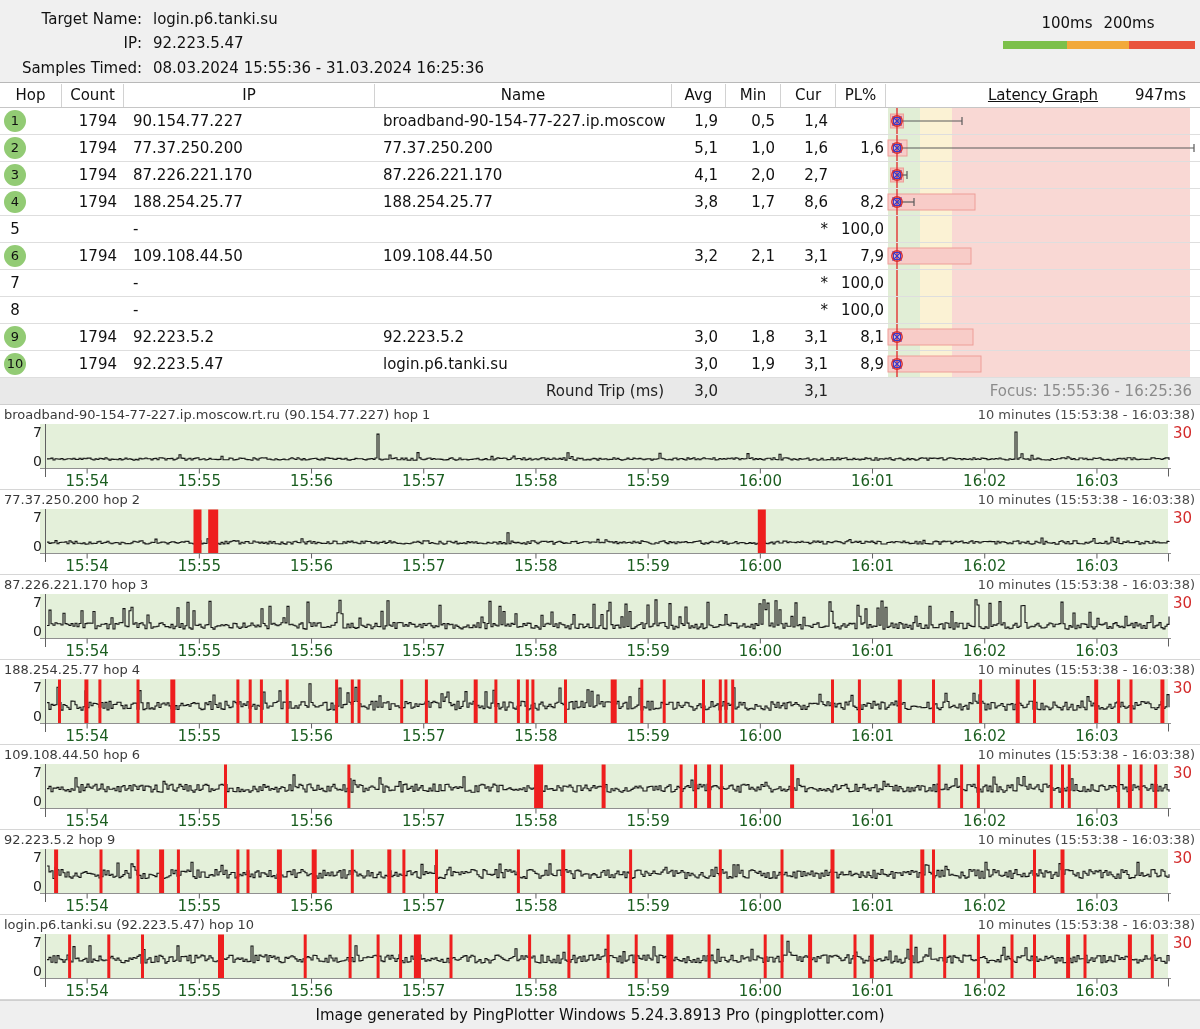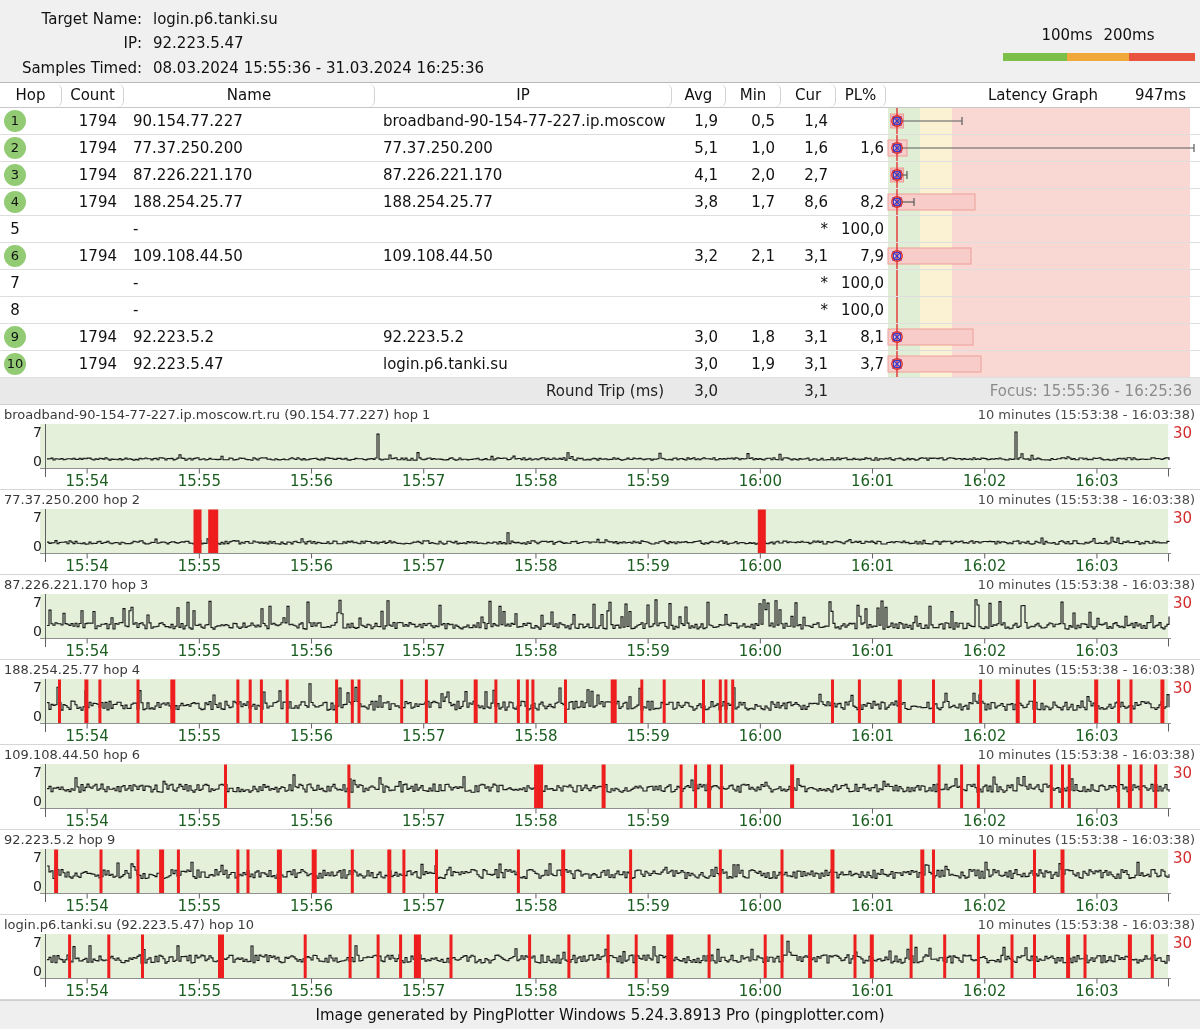--- a/index.html
+++ b/index.html
@@ -5,33 +5,33 @@
   html,body{margin:0;padding:0;}
   body{font-family:"DejaVu Sans","Liberation Sans",sans-serif;background:#f0f0f0;}
   .app{position:relative;width:1200px;height:1029px;background:#f0f0f0;overflow:hidden;}
 
   
   .info{position:relative;height:82px;padding-top:7px;box-sizing:border-box;font-size:15px;color:#111;}
   .irow{display:flex;line-height:24px;padding-left:12px;}
   .irow.samples{margin-top:1px;}
   .ilabel{width:130px;text-align:right;padding-right:11px;white-space:nowrap;}
   .ivalue{white-space:nowrap;}
-  .legend{position:absolute;top:14px;left:1003px;width:192px;margin-top:12px;}
+  .legend{position:absolute;top:14px;left:1003px;width:192px;}
   .legend-labels{position:relative;height:24px;font-size:15px;color:#111;}
   .legend-labels span{position:absolute;transform:translateX(-50%);}
   .l100{left:64px;} .l200{left:126px;}
   .legend-bar{display:flex;height:8px;margin-top:3px;}
   .legend-bar div{height:8px;}
   .lg-g{width:64px;} .lg-o{width:62px;} .lg-r{width:66px;}
 
   
   .grid{display:grid;grid-template-columns:62px 62px 251px 297px 54px 55px 55px 50px 314px;}
   .thead{height:24px;background:#fff;border-top:1px solid #b8b8b8;border-bottom:1px solid #c6c6c6;font-size:15px;color:#111;align-items:center;}
-  .th{text-align:center;line-height:23px;border-right:1px solid #d2d2d2;height:23px;box-sizing:border-box;white-space:nowrap;border-radius:6px;}
-  .th.last{border-right:none;position:relative;}
+  .th{text-align:center;line-height:23px;border-right:1px solid #d2d2d2;height:23px;box-sizing:border-box;white-space:nowrap;}
+  .th.last{border-right:none;position:relative;text-decoration:underline;}
   .th .scalemax{position:absolute;right:14px;top:0;}
   .trow{height:27px;background:#fff;border-bottom:1px solid #dedede;box-sizing:border-box;font-size:15px;color:#111;align-items:center;}
   .c{white-space:nowrap;overflow:hidden;}
   .c.hop{padding-left:4px;}
   .badge{display:inline-block;width:22px;height:22px;line-height:22px;border-radius:50%;background:#92cb74;text-align:center;font-size:13px;}
   .badge.plain{background:transparent;font-size:15px;}
   .c.count{text-align:right;padding-right:7px;}
   .c.ip{padding-left:9px;}
   .c.name{padding-left:8px;}
   .c.num{text-align:right;}
@@ -81,22 +81,22 @@
         <div class="lg-g" style="background: rgb(124, 192, 74);"></div>
         <div class="lg-o" style="background: rgb(242, 169, 59);"></div>
         <div class="lg-r" style="background: rgb(233, 84, 62);"></div>
       </div>
     </div>
   </div>
 
   <div class="grid thead">
     <div class="th">Hop</div>
     <div class="th">Count</div>
+    <div class="th">IP</div>
     <div class="th">Name</div>
-    <div class="th">IP</div>
     <div class="th">Avg</div>
     <div class="th">Min</div>
     <div class="th">Cur</div>
     <div class="th">PL%</div>
     <div class="th last">
       <span>Latency Graph</span>
       <span class="scalemax">947ms</span>
     </div>
   </div>
 
@@ -284,21 +284,21 @@
   </div>
 
   <div class="grid trow">
     <div class="c hop"><span class="badge">10</span></div>
     <div class="c count">1794</div>
     <div class="c ip">92.223.5.47</div>
     <div class="c name">login.p6.tanki.su</div>
     <div class="c num avg">3,0</div>
     <div class="c num min">1,9</div>
     <div class="c num cur">3,1</div>
-    <div class="c num pl">3,7</div>
+    <div class="c num pl">8,9</div>
     <div class="c lat">
           <svg width="314" height="26">
             <rect x="2" y="5" width="93" height="16" fill="#f8ccc8" stroke="#ee9e98" stroke-width="1"></rect>
             <line x1="11" y1="0" x2="11" y2="26" stroke="#e23333" stroke-width="1.4"></line>
             <rect x="7.5" y="9.5" width="7" height="7" fill="none" stroke="#3a3acc" stroke-width="1.2"></rect>
             <line x1="6.5" y1="8.5" x2="15.5" y2="17.5" stroke="#3a3acc" stroke-width="1.2"></line>
             <line x1="15.5" y1="8.5" x2="6.5" y2="17.5" stroke="#3a3acc" stroke-width="1.2"></line>
             <circle cx="11" cy="13" r="5.2" fill="none" stroke="#d92f2f" stroke-width="1.4"></circle>
           </svg>
         </div>

